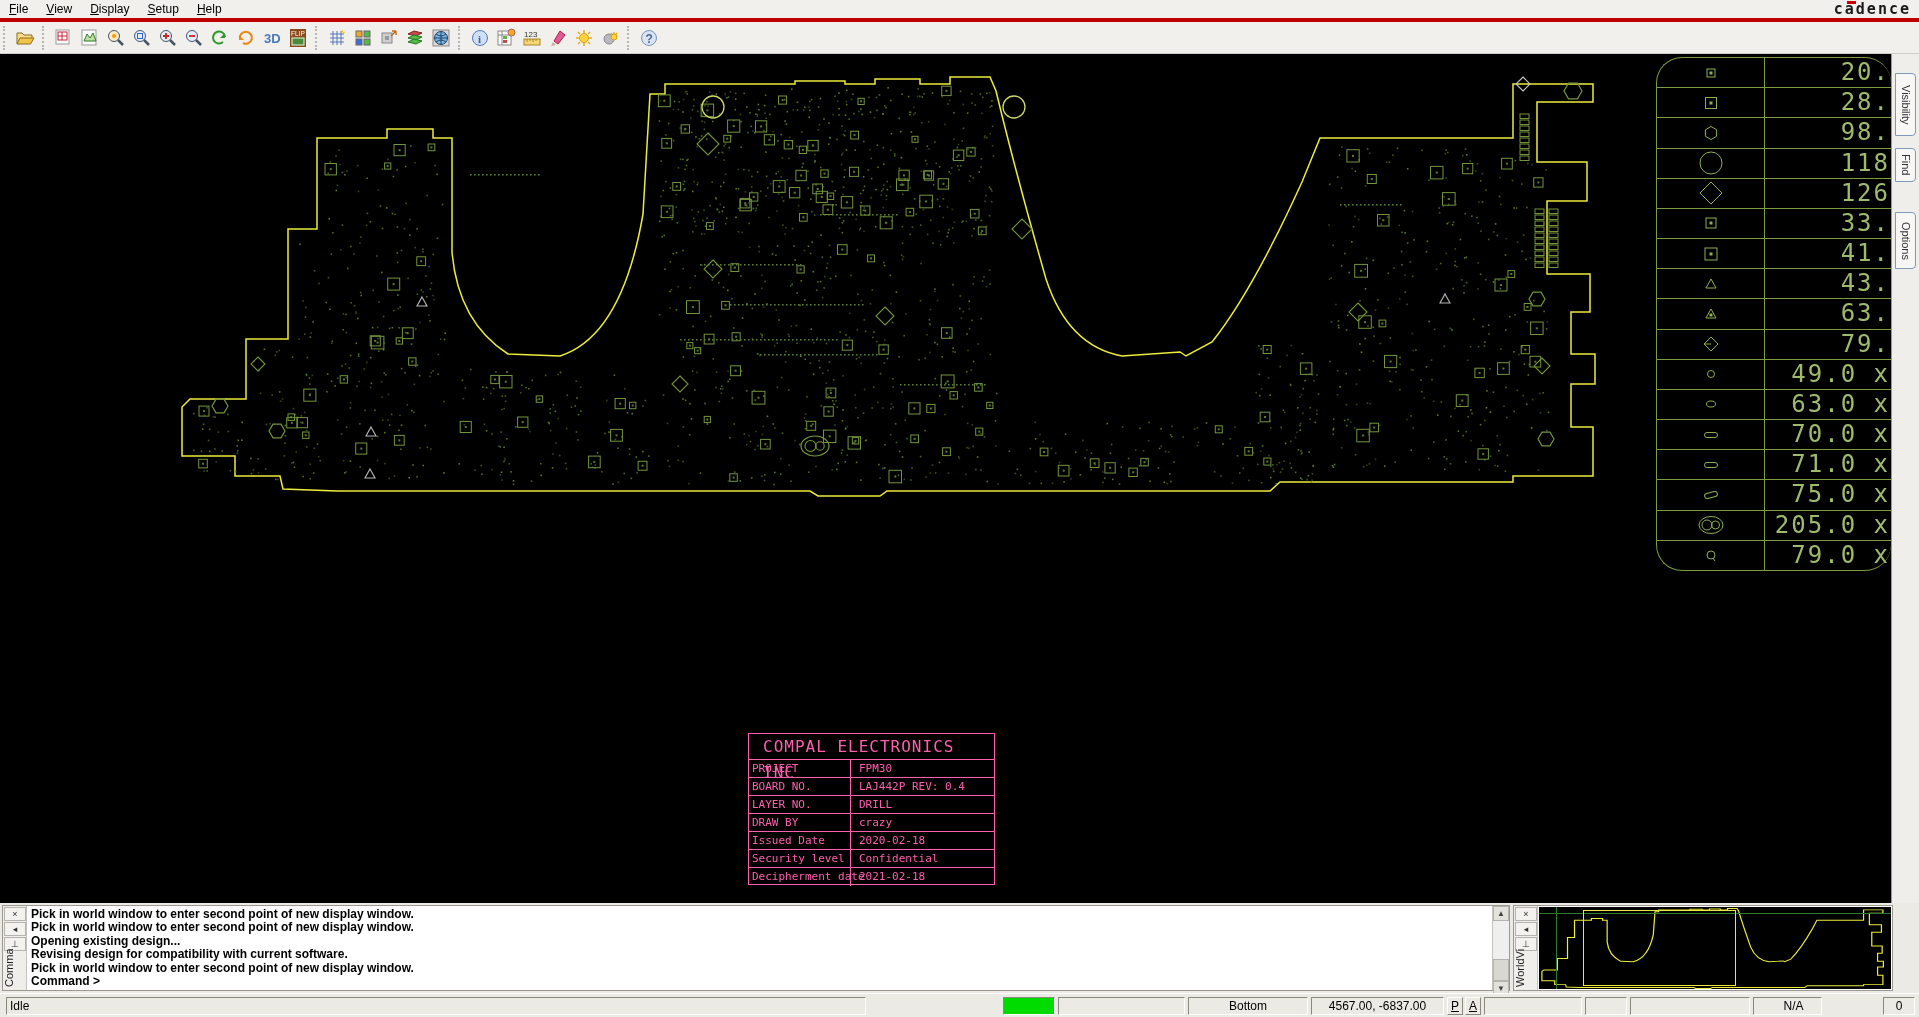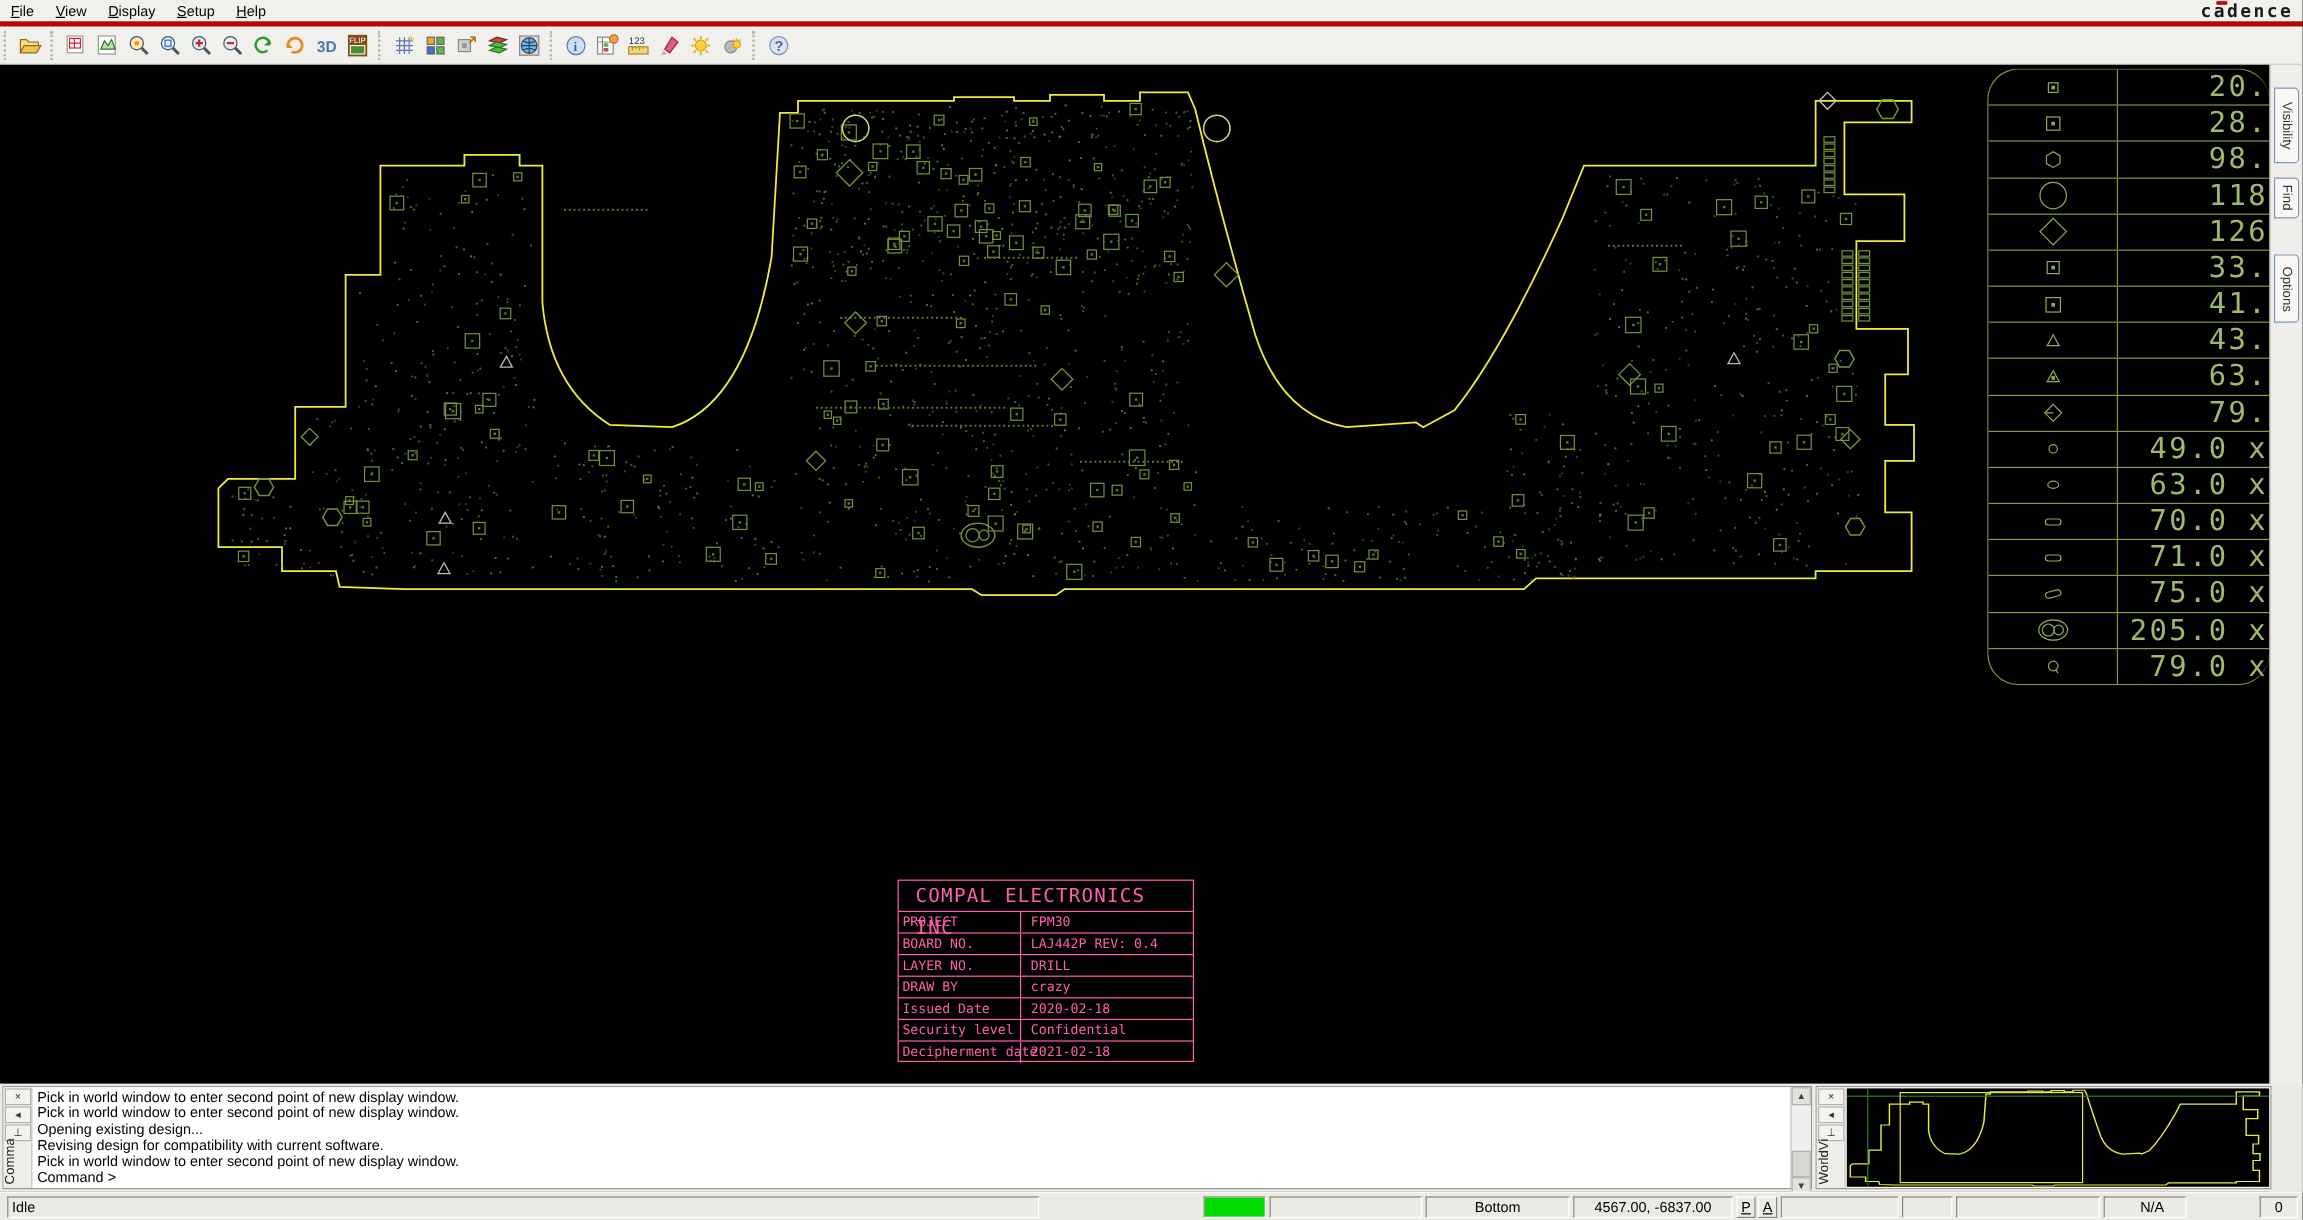--- a/index.html
+++ b/index.html
@@ -57,21 +57,21 @@
 
   
   #dock { position:absolute; left:0; top:903px; width:1919px; height:90px; background:#eceae4; }
   .panel { position:absolute; top:2px; height:86px; border:1px solid #9a9890; background:#fff; display:flex; }
   .panel-strip { width:24px; background:#f0eeea; border-right:1px solid #c5c3bd; position:relative; overflow:hidden; }
   .strip-btn { width:22px; height:14px; font-size:9px; line-height:13px; text-align:center; color:#333;
     border:1px solid #b5b3ae; background:#f4f2ee; margin:1px 0 0 1px; }
   .strip-label { position:absolute; bottom:3px; left:0; width:24px; text-align:center;
     writing-mode:vertical-rl; transform:rotate(180deg); font-size:11px; color:#222; max-height:38px; overflow:hidden; }
   #command-panel { left:2px; width:1508px; }
-  #command-text { flex:1; overflow:hidden; padding:2px 4px; font-size:12px; line-height:13.4px; color:#000; background:#fff; }
+  #command-text { flex:1; overflow:hidden; padding:2px 4px; font-size:12px; line-height:13.4px; color:#000; background:#fff;font-weight:bold; }
   #command-scroll { width:17px; background:#efefef; border-left:1px solid #c5c3bd; display:flex; flex-direction:column; }
   .scroll-arrow { height:15px; background:#e3e1dc; border:1px solid #b5b3ae; font-size:8px; text-align:center; line-height:14px; color:#444; }
   #scroll-thumb { height:22px; margin-top:38px; background:#d9d7d2; border:1px solid #b5b3ae; }
   #command-scroll .spacer { flex:1; }
 
   #worldview-panel { left:1513px; width:380px; }
   #minimap { position:relative; flex:1; background:#000; margin:1px; overflow:hidden; }
   #mini-view-rect { position:absolute; left:44px; top:3px; width:153px; height:76px; border:1px solid #e8e83a; }
   #mini-hline { position:absolute; left:0; top:6px; width:100%; height:1px; background:#2f7a2f; }
   #mini-vline { position:absolute; left:17px; top:0; width:1px; height:100%; background:#2f7a2f; }

